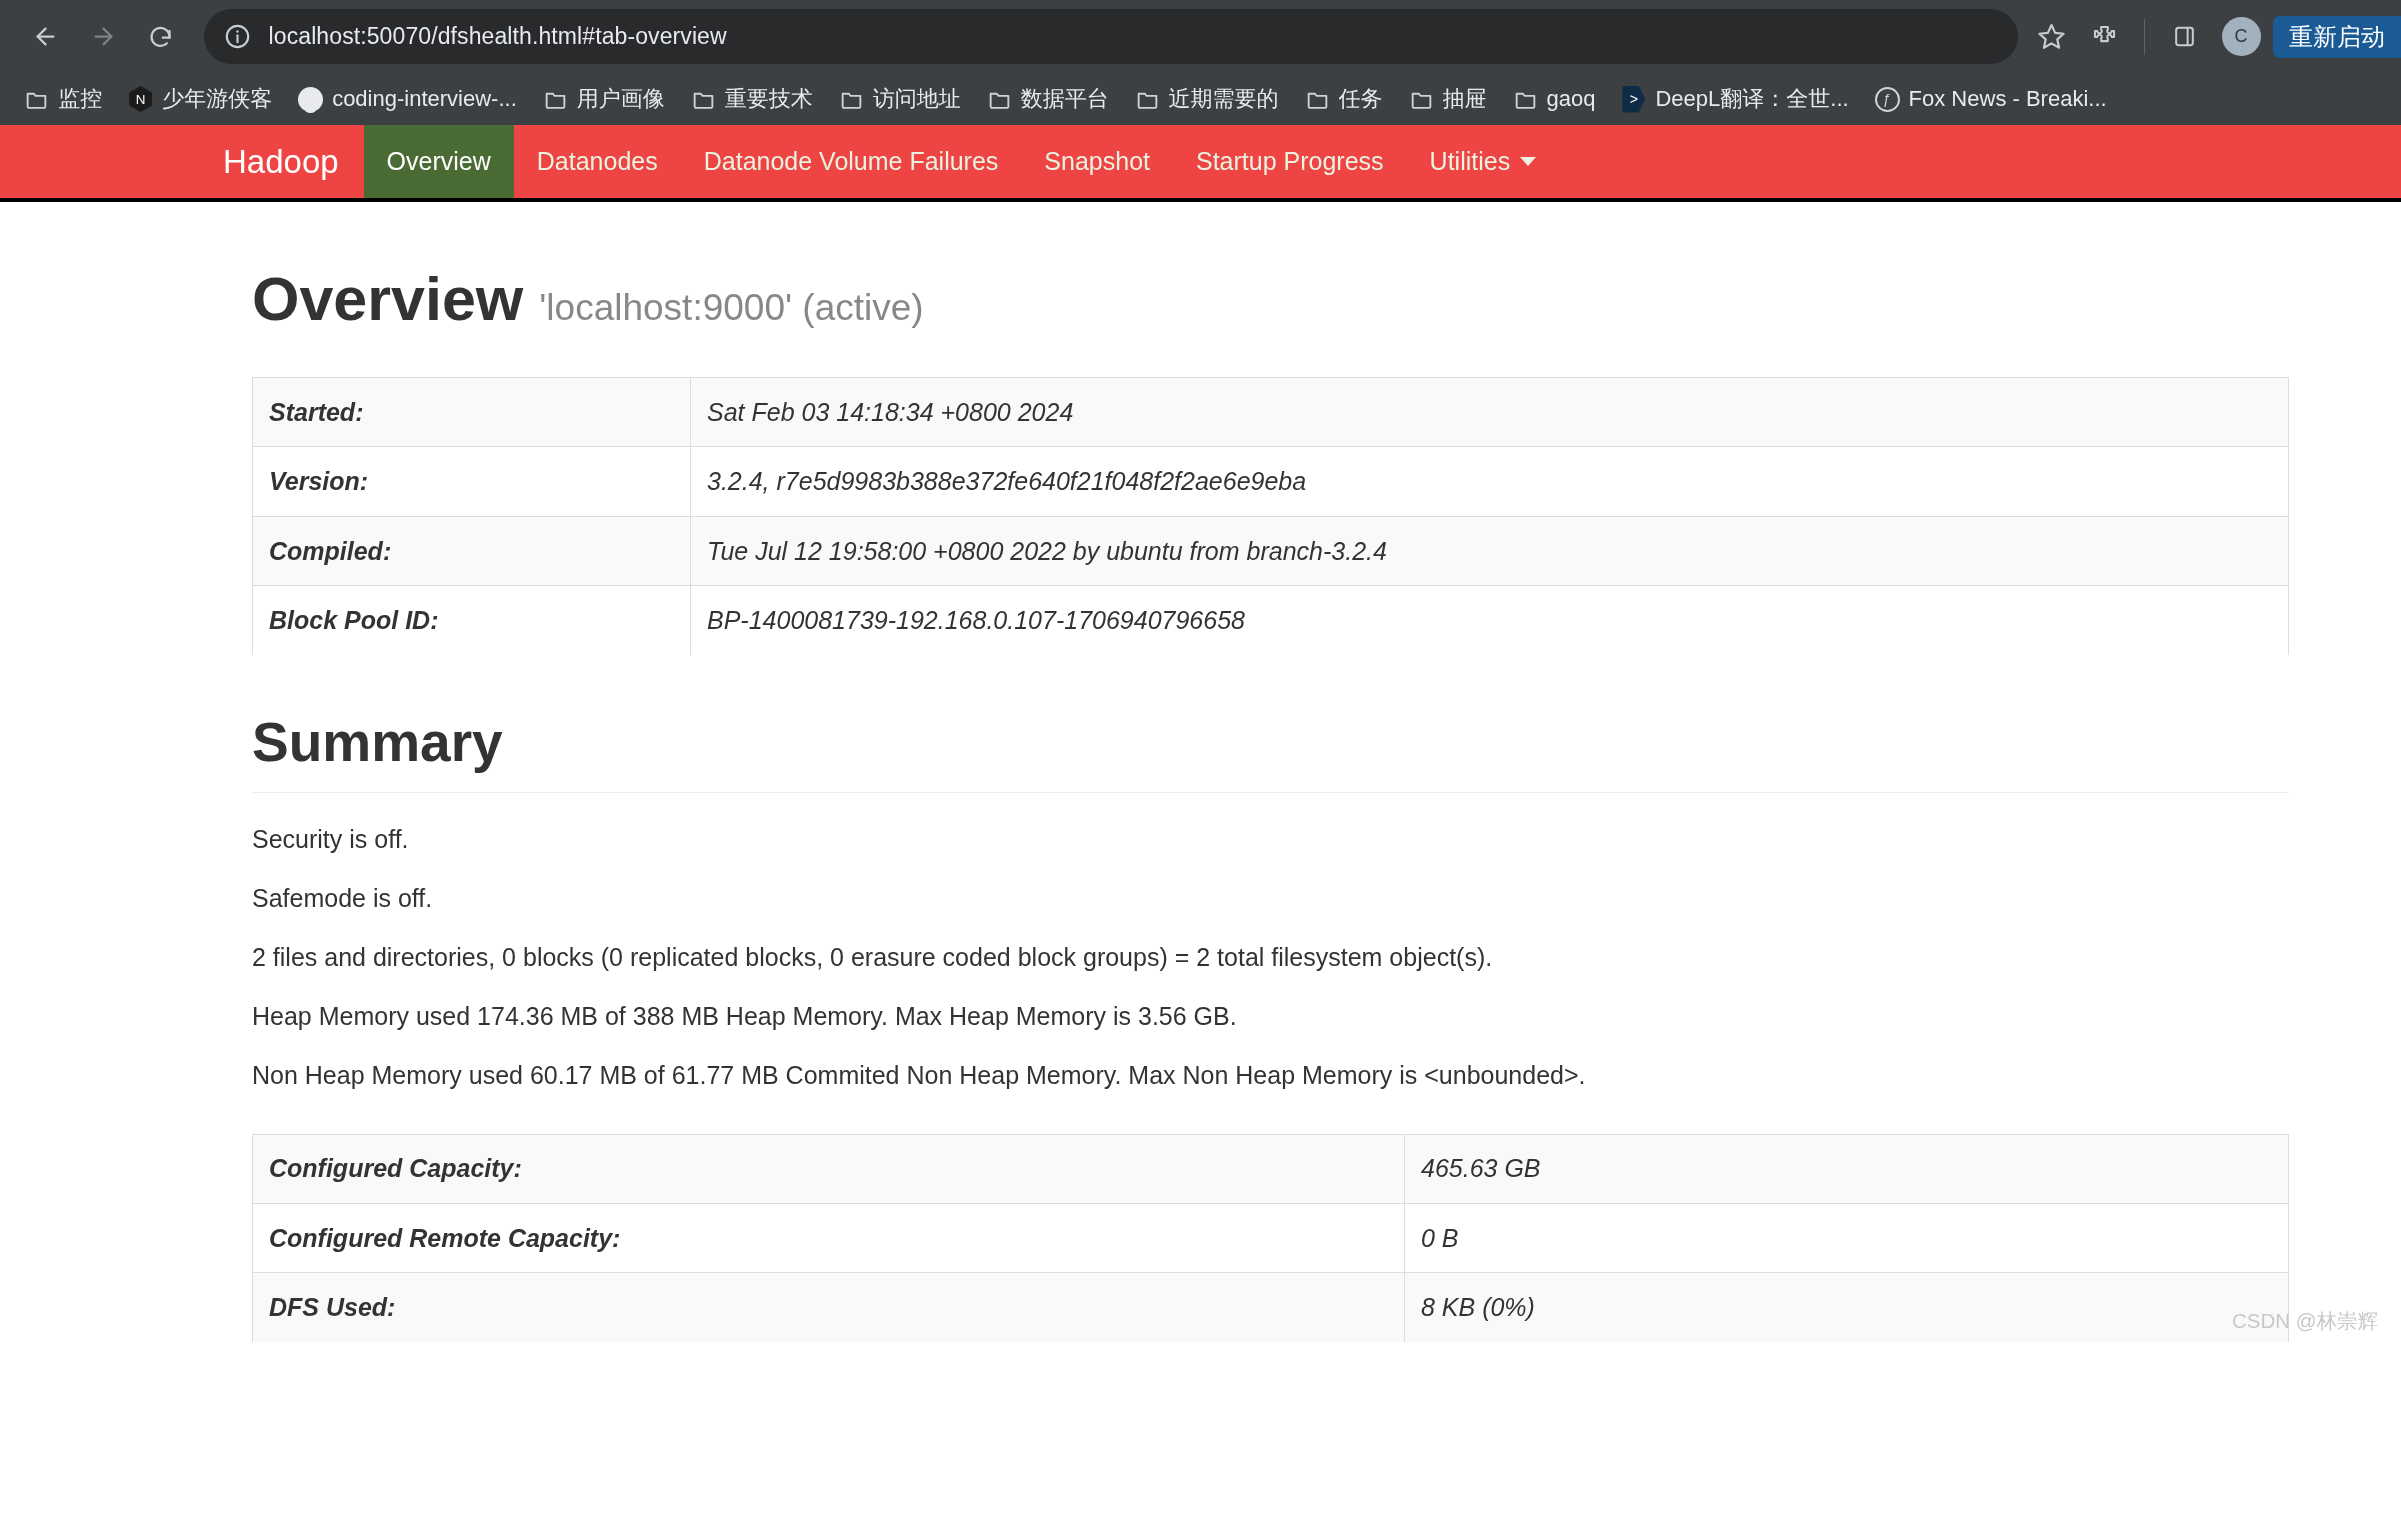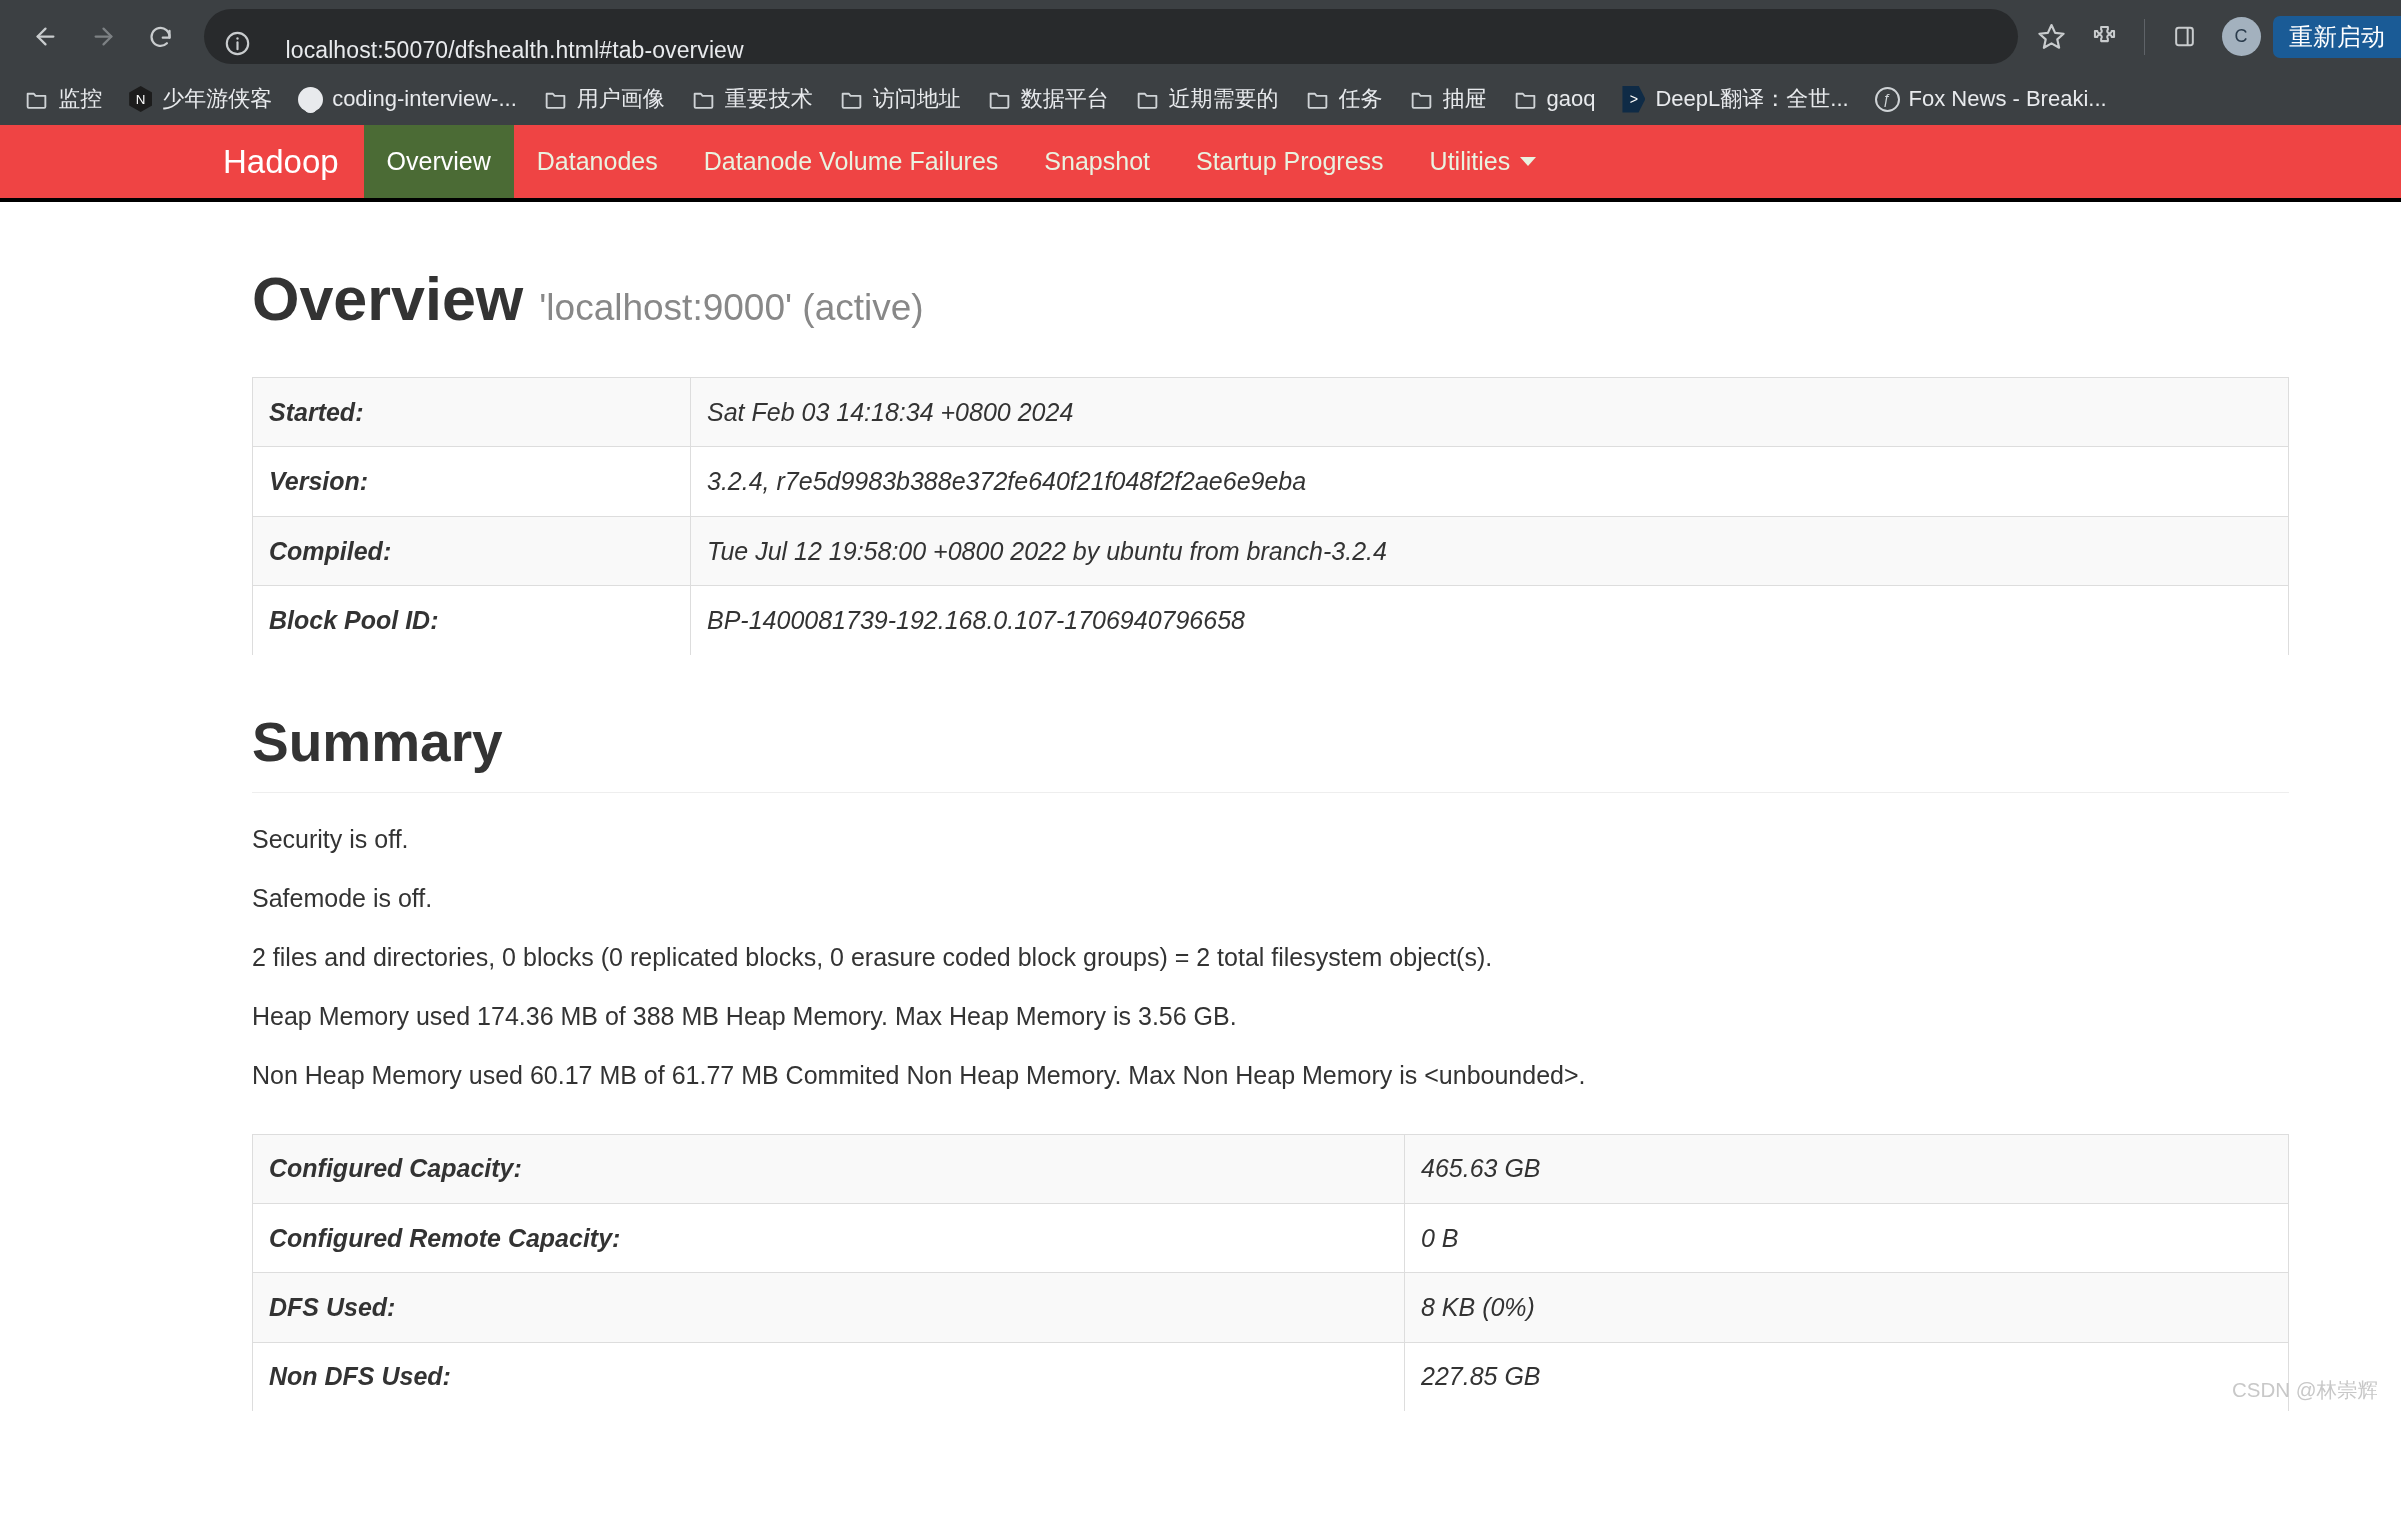--- a/index.html
+++ b/index.html
@@ -29,26 +29,25 @@
   }
   .nav-btn svg { display: block; }
   .nav-btn.disabled { color: #7d8184; }
 
   #omnibox {
     flex: 1 1 auto;
     height: 55px;
     background: #282a2c;
     border-radius: 30px;
     display: flex;
-    align-items: flex-end;
+    align-items: center;
     padding: 0 16px 0 12.5px;
     margin-left: 12.5px;
     margin-right: 5.4px;
     min-width: 0;
-    gap: 17px;
   }
   #site-info {
     width: 41px; height: 41px;
     display: flex; align-items: center; justify-content: center;
     color: #c9ccce;
     flex: 0 0 auto;
   }
   #url-text {
     color: #e8eaed;
     font-size: 23px;
@@ -464,24 +463,20 @@
           <td>465.63 GB</td>
         </tr>
         <tr>
           <th>Configured Remote Capacity:</th>
           <td>0 B</td>
         </tr>
         <tr>
           <th>DFS Used:</th>
           <td>8 KB (0%)</td>
         </tr>
-        <tr>
-          <th>Non DFS Used:</th>
-          <td>227.85 GB</td>
-        </tr>
       </tbody>
     </table>
 
   </div>
 
   <div id="watermark">CSDN @林崇辉</div>
 </div>
 
 
 </body></html>

